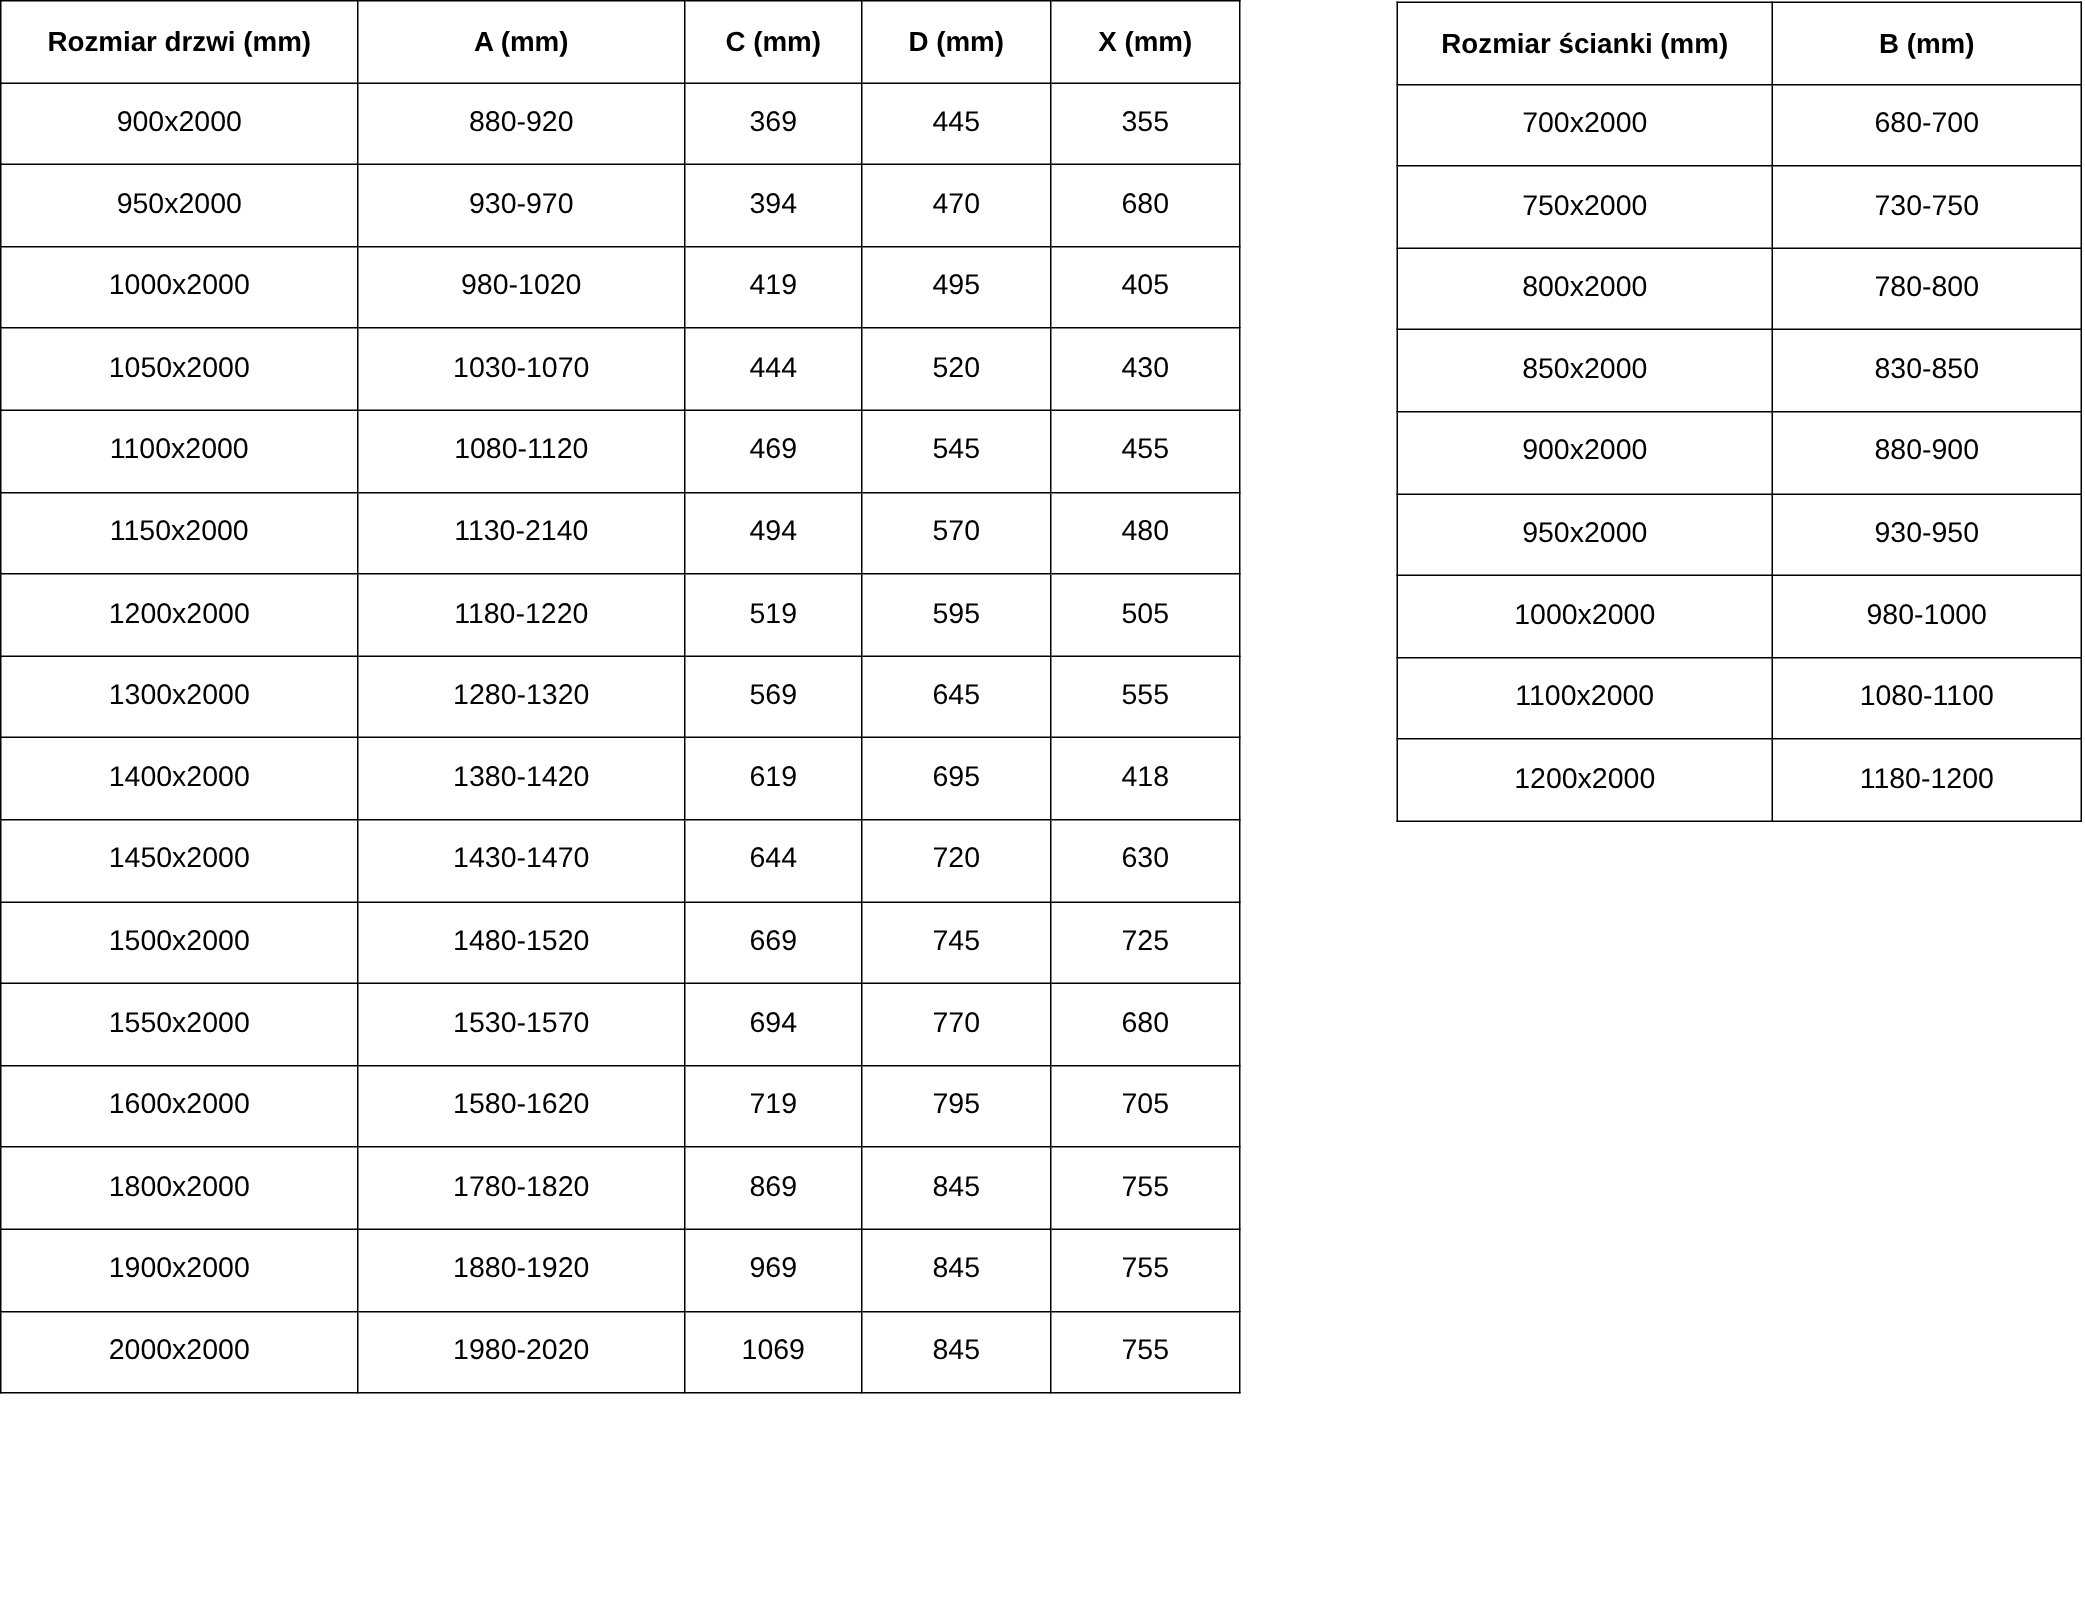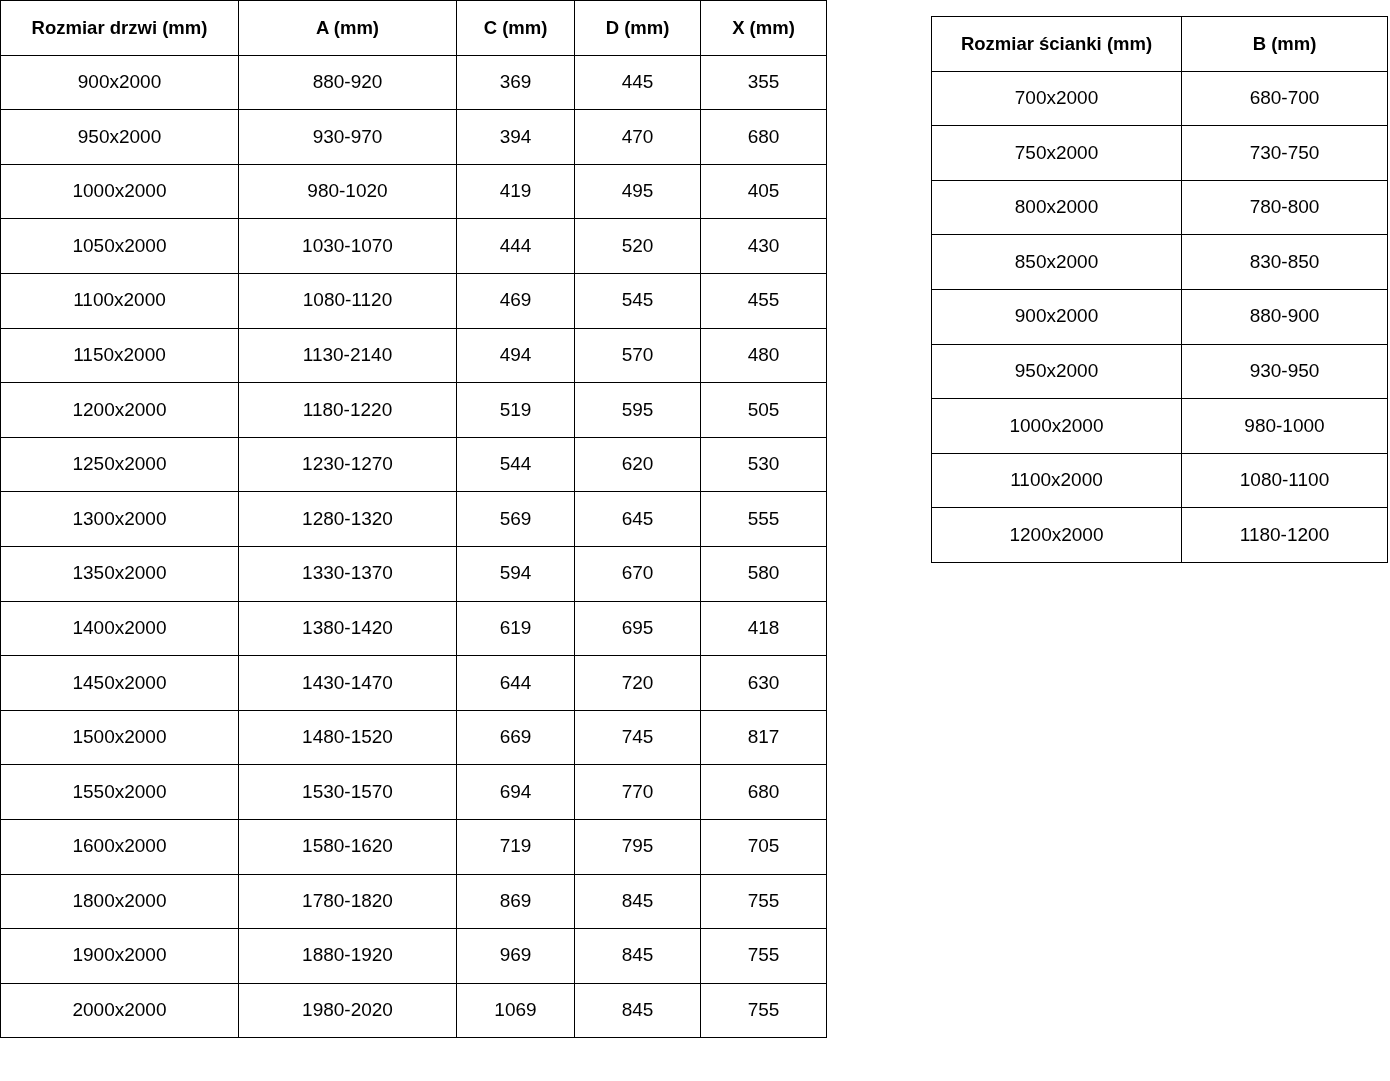--- a/index.html
+++ b/index.html
@@ -50,21 +50,21 @@
   #doors-table col.c2 { width: 118px; }
   #doors-table col.c3 { width: 126px; }
   #doors-table col.c4 { width: 126px; }
 
   
   #wall-table { width: 456px; }
   #wall-table col.w0 { width: 250px; }
   #wall-table col.w1 { width: 206px; }
 
   .right-block {
-    padding-top: 16px;
+    padding-top: 1px;
   }
 </style>
 </head>
 <body>
 
 <div class="sheet">
 
   <table class="spec" id="doors-table">
     <colgroup>
       <col class="c0">
@@ -126,60 +126,46 @@
         <td>480</td>
       </tr>
       <tr>
         <td>1200x2000</td>
         <td>1180-1220</td>
         <td>519</td>
         <td>595</td>
         <td>505</td>
       </tr>
       <tr>
-        <td>1250x2000</td>
-        <td>1230-1270</td>
-        <td>544</td>
-        <td>620</td>
-        <td>530</td>
-      </tr>
-      <tr>
         <td>1300x2000</td>
         <td>1280-1320</td>
         <td>569</td>
         <td>645</td>
         <td>555</td>
       </tr>
       <tr>
-        <td>1350x2000</td>
-        <td>1330-1370</td>
-        <td>594</td>
-        <td>670</td>
-        <td>580</td>
-      </tr>
-      <tr>
         <td>1400x2000</td>
         <td>1380-1420</td>
         <td>619</td>
         <td>695</td>
         <td>418</td>
       </tr>
       <tr>
         <td>1450x2000</td>
         <td>1430-1470</td>
         <td>644</td>
         <td>720</td>
         <td>630</td>
       </tr>
       <tr>
         <td>1500x2000</td>
         <td>1480-1520</td>
         <td>669</td>
         <td>745</td>
-        <td>817</td>
+        <td>725</td>
       </tr>
       <tr>
         <td>1550x2000</td>
         <td>1530-1570</td>
         <td>694</td>
         <td>770</td>
         <td>680</td>
       </tr>
       <tr>
         <td>1600x2000</td>

